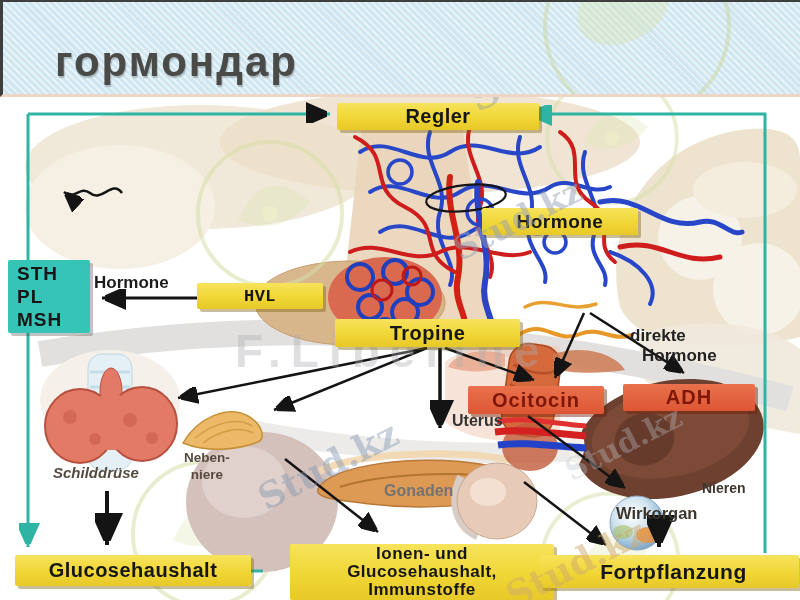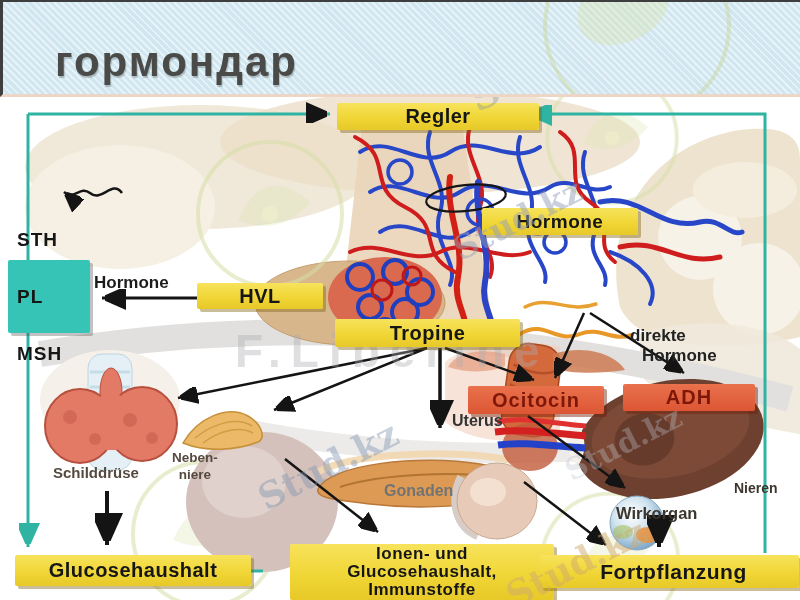--- a/index.html
+++ b/index.html
@@ -15,21 +15,21 @@
   .header-logo::after{content:"";position:absolute;left:28px;top:36px;width:95px;height:70px;border-radius:60% 40% 55% 45%;
     background:rgba(214,226,165,.35);transform:rotate(-18deg);}
   .title{position:absolute;left:52px;top:36px;font-size:42px;font-weight:bold;color:#4a4a48;
     letter-spacing:2px;text-shadow:1px 2px 1px rgba(0,0,0,.22);}
   
   .ybox,.rbox,.tbox{position:absolute;display:flex;align-items:center;justify-content:center;flex-direction:column;
     font-weight:bold;color:#161616;text-align:center;z-index:3;border-radius:2px;}
   .ybox{background:linear-gradient(180deg,#f7e35c 0%,#f0d636 55%,#e7c928 100%);box-shadow:3px 3px 0 rgba(128,98,14,.42);font-size:19px;letter-spacing:.5px;}
   .rbox{background:linear-gradient(180deg,#e9714c 0%,#dd5634 100%);color:#7e1708;box-shadow:3px 3px 0 rgba(112,30,12,.45);font-size:20px;letter-spacing:1px;}
   .tbox{background:#35c4b5;box-shadow:3px 3px 0 rgba(80,80,80,.35);align-items:flex-start;padding-left:9px;box-sizing:border-box;
-    font-size:19px;line-height:23px;letter-spacing:1px;gap:34px;}
+    font-size:19px;line-height:23px;letter-spacing:1px;}
   .lbl{position:absolute;font-weight:bold;color:#3f3a33;z-index:3;white-space:nowrap;}
   .wm{position:absolute;font-family:"DejaVu Serif",serif;font-weight:bold;transform:rotate(-27deg);z-index:4;white-space:nowrap;pointer-events:none;}
   .author-wm{position:absolute;font-weight:bold;color:rgba(172,172,176,.38);font-size:46px;letter-spacing:10px;z-index:2;white-space:nowrap;pointer-events:none;}
   svg.diagram{position:absolute;left:0;top:0;z-index:1;}
 </style>
 </head>
 <body>
 
 <div class="slide">
 
@@ -207,21 +207,21 @@
 
   <div class="header">
     <div class="header-logo"></div>
     <div class="title">гормондар</div>
   </div>
 
   <div class="author-wm" style="left:235px;top:322px;">F.Liberine</div>
 
   <div class="ybox" style="left:337px;top:101px;width:202px;height:27px;font-size:20px;">Regler</div>
   <div class="ybox" style="left:482px;top:206px;width:156px;height:27px;">Hormone</div>
-  <div class="ybox" style="left:197px;top:281px;width:126px;height:26px;font-size:20px;">HVL</div>
+  <div class="ybox" style="left:197px;top:281px;width:126px;height:26px;font-size:17px;font-family:Liberation Mono, monospace;">HVL</div>
   <div class="ybox" style="left:335px;top:317px;width:185px;height:28px;font-size:20px;">Tropine</div>
   <div class="ybox" style="left:15px;top:553px;width:236px;height:31px;font-size:20px;">Glucosehaushalt</div>
   <div class="ybox" style="left:263px;top:542px;width:264px;height:56px;font-size:17px;line-height:18px;margin-left:27px;">
     <div>Ionen- und</div>
     <div>Glucosehaushalt,</div>
     <div>Immunstoffe</div>
   </div>
   <div class="ybox" style="left:540px;top:553px;width:251px;height:33px;font-size:21px;padding-left:8px;">Fortpflanzung</div>
 
   <div class="tbox" style="left:8px;top:258px;width:82px;height:73px;">
@@ -232,27 +232,27 @@
 
   <div class="rbox" style="left:623px;top:382px;width:132px;height:27px;">ADH</div>
   <div class="rbox" style="left:468px;top:384px;width:136px;height:28px;">Ocitocin</div>
 
   <div class="lbl" style="left:94px;top:271px;font-size:17px;color:#1c1c1c;">Hormone</div>
   <div class="lbl" style="left:630px;top:324px;font-size:17px;color:#222;">
     <div>direkte</div>
     <div style="padding-left:12px;">Hormone</div>
   </div>
   <div class="lbl" style="left:452px;top:410px;font-size:16px;color:#333;">Uterus</div>
-  <div class="lbl" style="left:53px;top:462px;font-size:15px;color:#554a40;">Schilddrüse</div>
-  <div class="lbl" style="left:172px;top:447px;font-size:13.5px;color:#554a40;text-align:center;line-height:17px;">
+  <div class="lbl" style="left:53px;top:462px;font-size:15px;color:#554a40;font-style:italic;">Schilddrüse</div>
+  <div class="lbl" style="left:184px;top:447px;font-size:13.5px;color:#554a40;text-align:center;line-height:17px;">
     <div>Neben-</div>
     <div>niere</div>
   </div>
   <div class="lbl" style="left:384px;top:480px;font-size:16px;color:#737373;">Gonaden</div>
-  <div class="lbl" style="left:734px;top:478px;font-size:14px;color:#3c362e;">Nieren</div>
+  <div class="lbl" style="left:702px;top:478px;font-size:14px;color:#3c362e;">Nieren</div>
   <div class="lbl" style="left:616px;top:502px;font-size:16.5px;color:#3c362e;">Wirkorgan</div>
 
   <div class="wm" style="left:462px;top:36px;font-size:40px;color:rgba(140,150,158,.40);">Stud.kz</div>
   <div class="wm" style="left:448px;top:198px;font-size:33px;color:rgba(150,160,185,.50);">Stud.kz</div>
   <div class="wm" style="left:252px;top:442px;font-size:36px;color:rgba(125,145,175,.42);">Stud.kz</div>
   <div class="wm" style="left:560px;top:424px;font-size:30px;color:rgba(190,195,205,.35);">Stud.kz</div>
   <div class="wm" style="left:500px;top:540px;font-size:36px;color:rgba(205,170,110,.50);">Stud.kz</div>
 
 </div>
 

